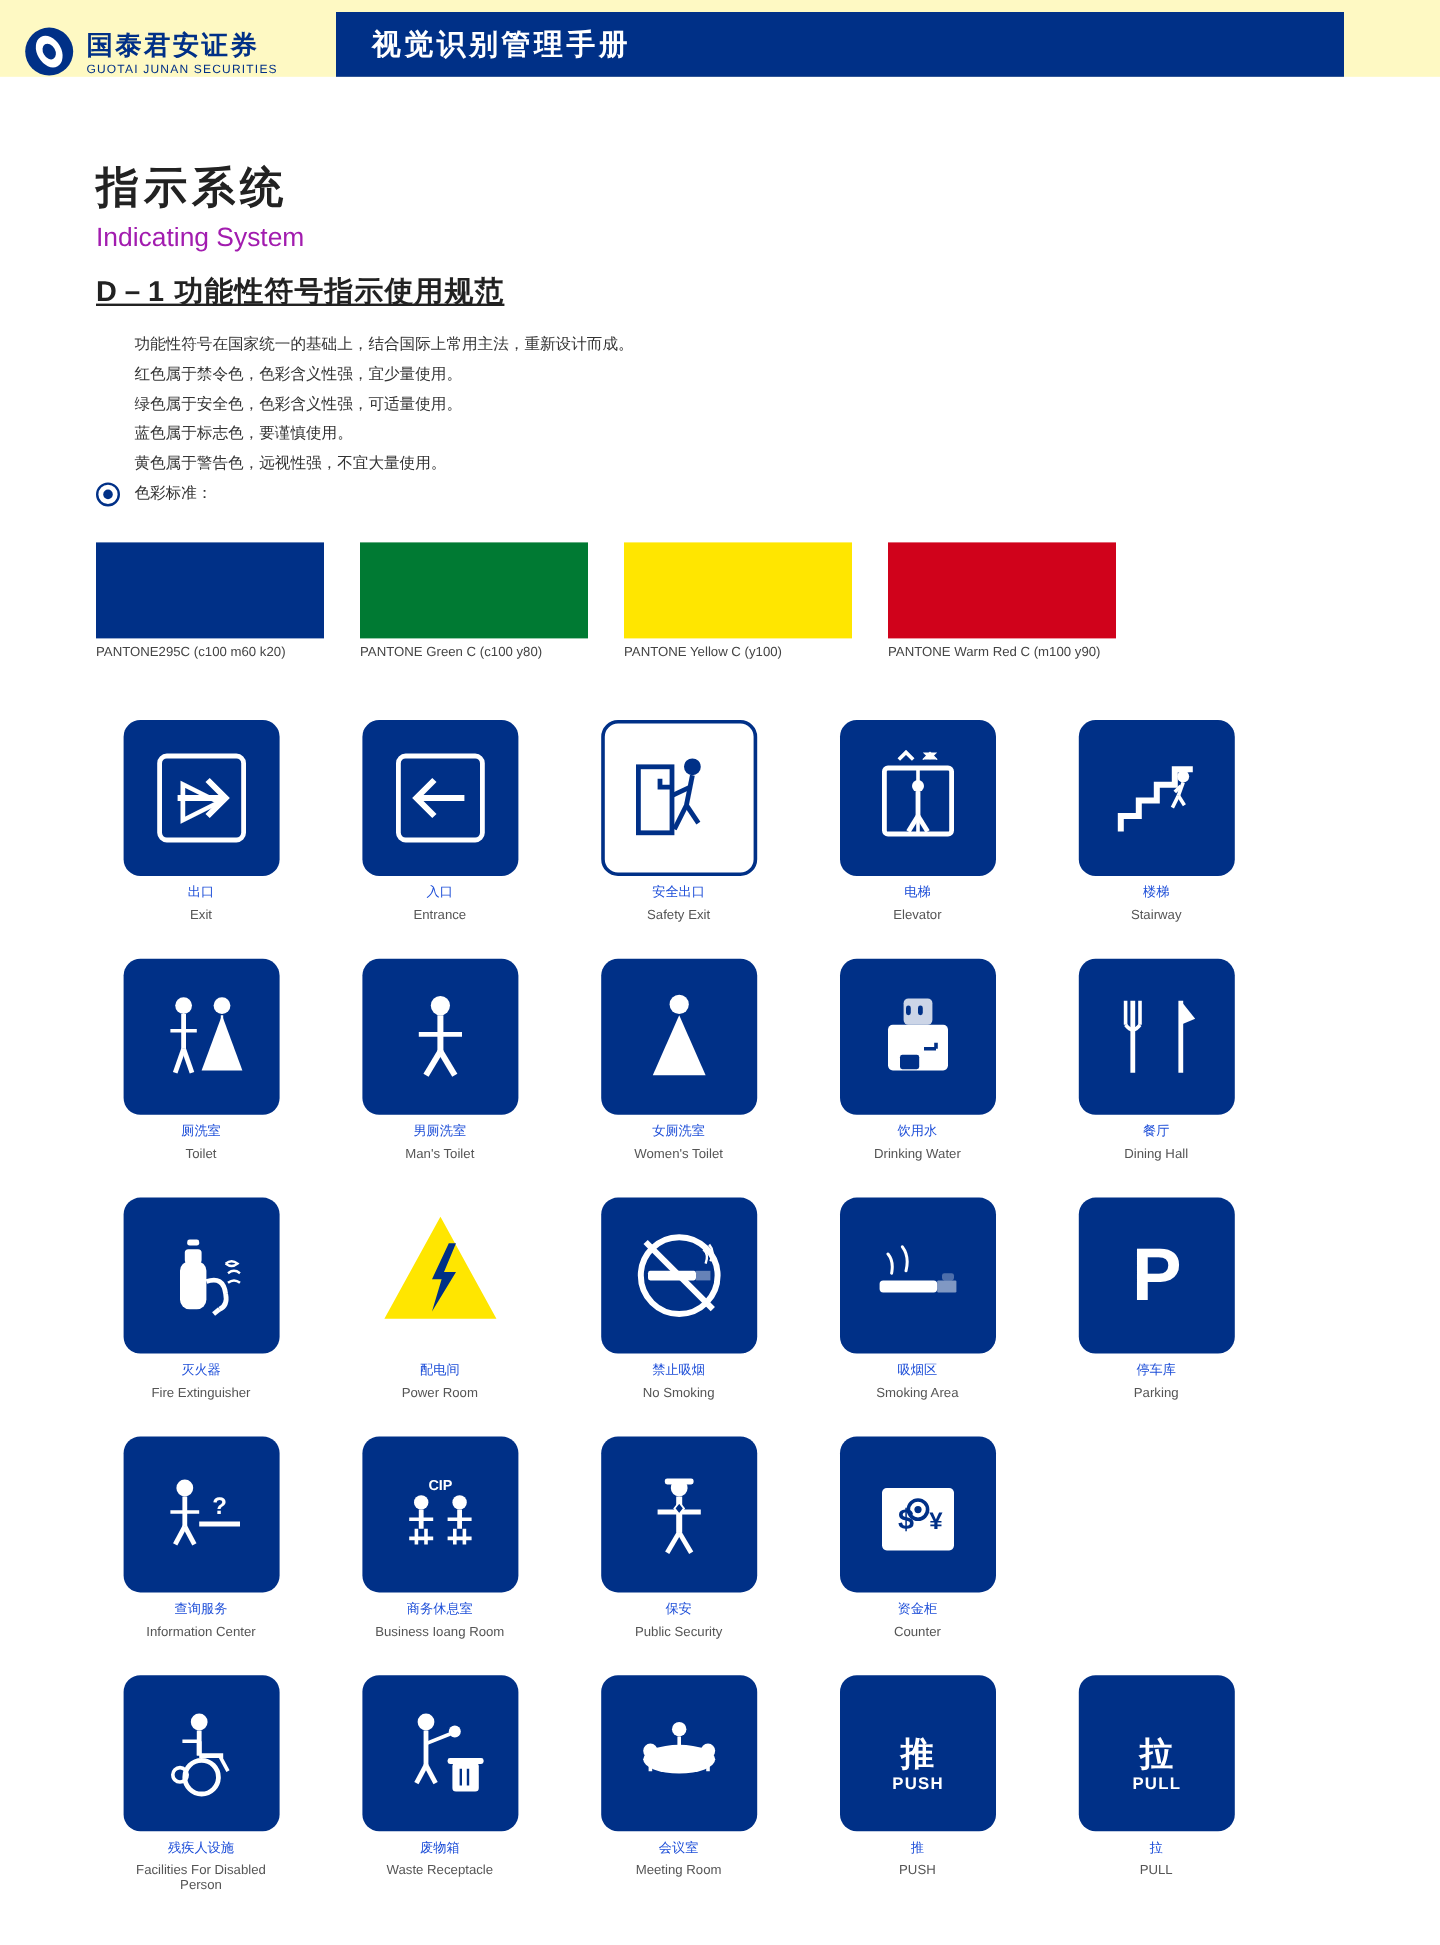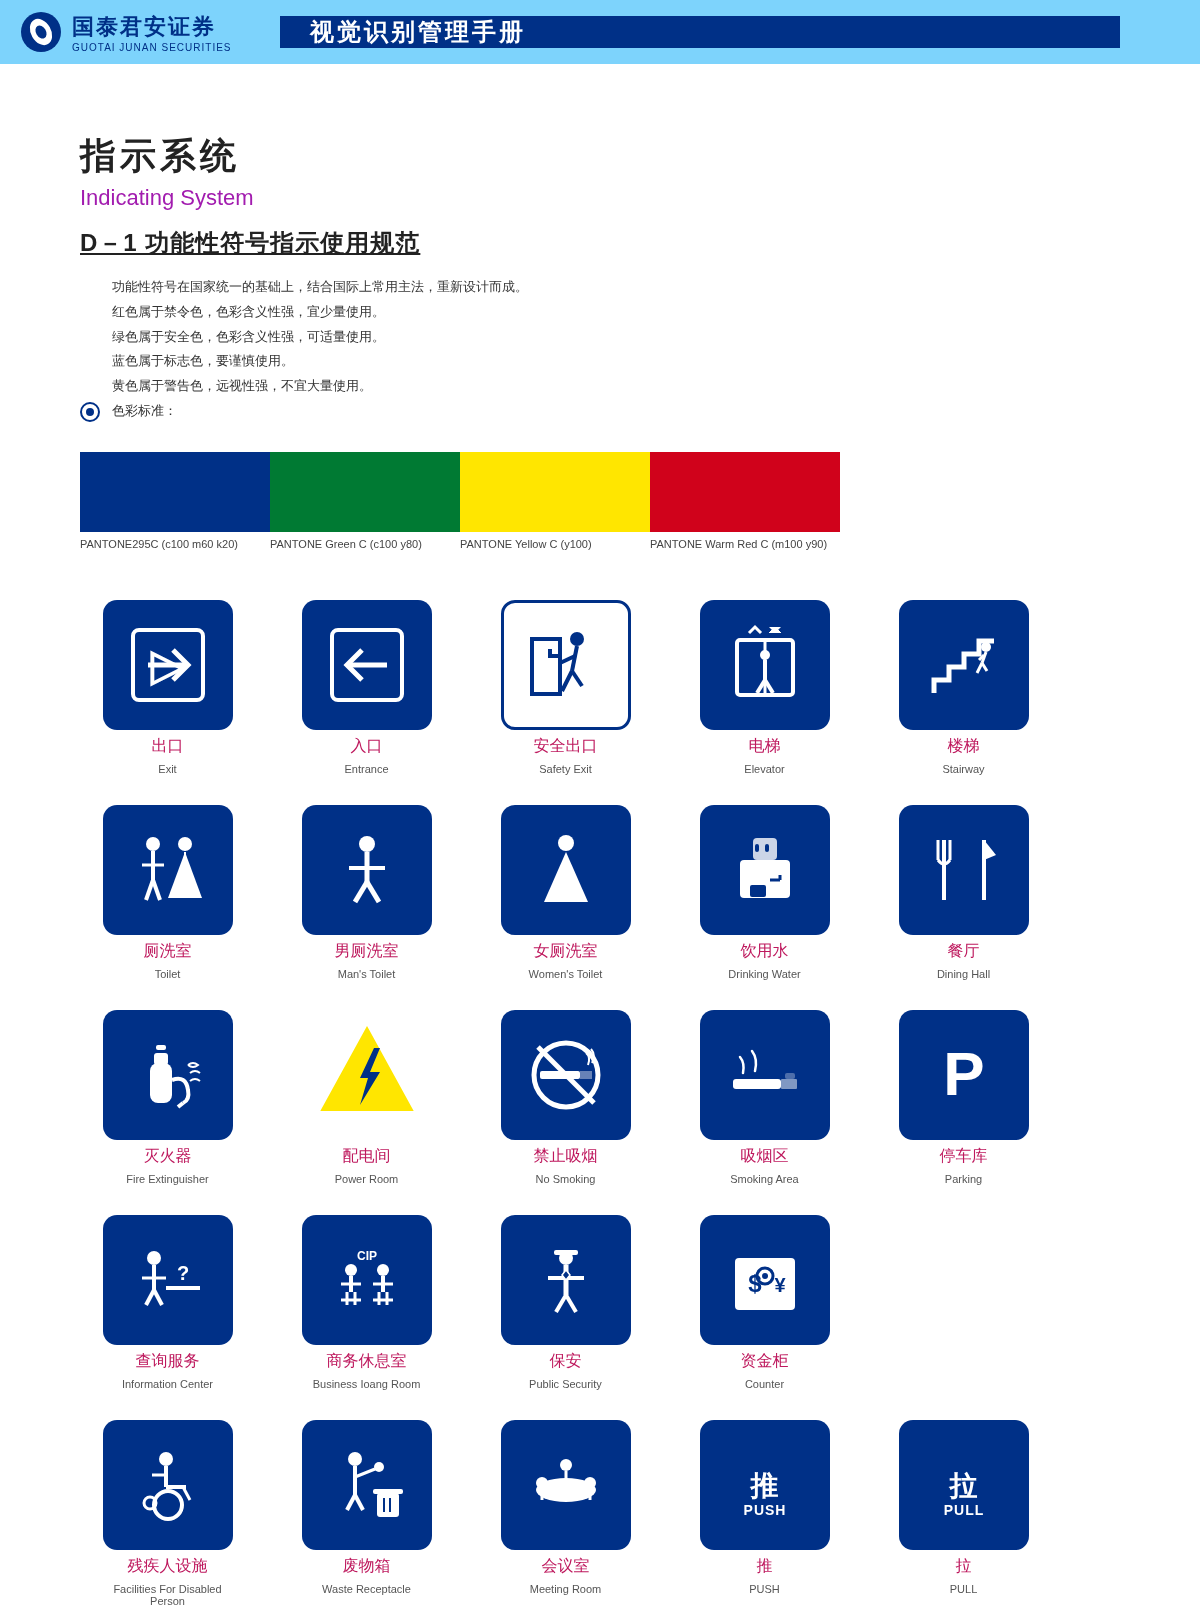--- a/index.html
+++ b/index.html
@@ -8,23 +8,23 @@
       font-family: 'SimSun', 'Microsoft YaHei', Arial, sans-serif;
       width: 1200px;
       min-height: 1621px;
       position: relative;
       overflow-x: hidden;
     }
 
     
     .header {
       display: flex;
-      align-items: center;
+      align-items: flex-end;
       height: 64px;
-      background: #7dd3fc;
+      background: #fef9c3;
       border-bottom: none;
     }
     .logo-area {
       display: flex;
       align-items: center;
       padding: 0 20px;
       gap: 10px;
       min-width: 280px;
     }
     .logo-icon {
@@ -49,21 +49,21 @@
     .header-title-bar {
       display: flex;
       align-items: center;
       flex: 1;
     }
     .header-title-main {
       background: #003087;
       color: #fff;
       font-size: 24px;
       font-weight: bold;
-      padding: 0 30px;
+      padding: 11px 30px;
       height: 100%;
       display: flex;
       align-items: center;
       letter-spacing: 3px;
       flex: 1;
     }
     .header-title-accent {
       background: #56b4d3;
       width: 80px;
       height: 100%;
@@ -132,20 +132,21 @@
     }
     .desc-line {
       font-size: 13px;
       color: #333;
       line-height: 1.6;
     }
 
     
     .color-swatches {
       display: flex;
+      gap: 30px;
       margin-bottom: 50px;
       margin-top: 10px;
     }
     .swatch-item {
       display: flex;
       flex-direction: column;
       align-items: flex-start;
       gap: 6px;
     }
     .swatch-box {
@@ -195,22 +196,22 @@
     .icon-box.triangle-box {
       background: #fff;
       border: none;
     }
     .icon-box.push-box {
       font-size: 32px;
       font-weight: bold;
       letter-spacing: 1px;
     }
     .icon-label-cn {
-      font-size: 16px;
-      color: #be185d;
+      font-size: 11px;
+      color: #1d4ed8;
       text-align: right;
     }
     .icon-label-en {
       font-size: 11px;
       color: #555;
       text-align: center;
     }
 
     
     svg {

